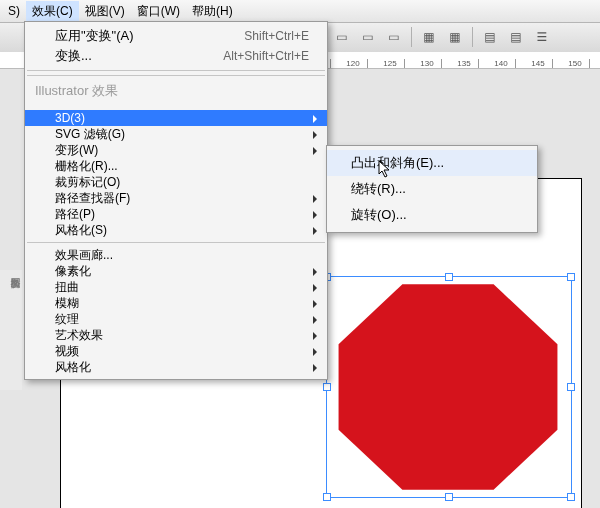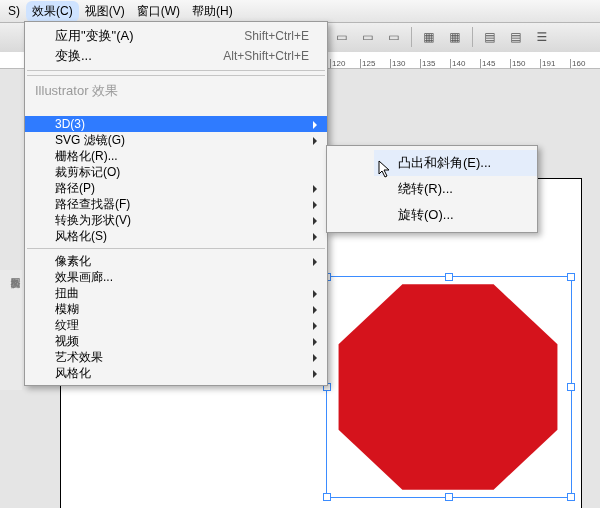--- a/index.html
+++ b/index.html
@@ -16,21 +16,21 @@
   .menubar {
     position: absolute; left: 0; top: 0; width: 600px; height: 22px;
     background: linear-gradient(#f7f7f7, #e5e5e5);
     border-bottom: 1px solid #b5b5b5;
     display: flex; align-items: center;
     padding-left: 2px;
     font-size: 12px;
     z-index: 1;
   }
   .menubar .mitem { padding: 2px 6px; cursor: default; }
-  .menubar .mitem.active { background: #cfe3ff; border-radius: 6px; }
+  .menubar .mitem.active { background: #cfe3ff; }
   
   .toolbar {
     position: absolute; left: 0; top: 22px; width: 600px; height: 30px;
     background: linear-gradient(#f0f0f0, #d9d9d9);
     border-bottom: 1px solid #a9a9a9;
     z-index: 0;
     display: flex; align-items: center; gap: 2px;
     padding-left: 330px;
   }
   .tbtn {
@@ -38,21 +38,21 @@
     border:1px solid transparent; border-radius:2px; color:#555;
   }
   .tsep { width:1px; height:20px; background:#b0b0b0; margin:0 3px; }
   
   .ruler {
     position: absolute; left: 0; top: 52px; width: 600px; height: 16px;
     background: #fff; border-bottom:1px solid #bbb; z-index:0;
     font-size:8px; color:#555; padding-left:330px;
     display:flex; align-items:flex-end;
   }
-  .ruler span { display:inline-block; width:28px; border-left:1px solid #999; padding-left:1px; }
+  .ruler span { display:inline-block; width:28px; border-left:1px solid #999; padding-left:8px;text-align:center; }
   
   .canvas {
     position: absolute; left:0; top:68px; width:600px; height:440px;
     background: #e5e5e5; z-index:0;
   }
   .artboard {
     position: absolute; left: 60px; top: 110px; width: 520px; height: 370px;
     background:#fff; border:1px solid #000;
   }
   .selbox {
@@ -75,36 +75,36 @@
   .menu {
     position:absolute; left:24px; top:21px; width:302px;
     background:#f4f4f4; border:1px solid #9a9a9a;
     box-shadow: 3px 3px 6px rgba(0,0,0,.3);
     z-index:10;
     padding:4px 0;
   }
   .menu .row { display:flex; align-items:center; padding:1px 18px 1px 30px; height:18px; position:relative; font-size:13px;}
   .menu .row .kb { margin-left:auto; color:#666; font-size:12px; }
   .menu .hr { height:1px; margin:4px 2px; background:#c5c5c5; }
-  .menu .heading { color:#9a9a9a; padding:2px 0 16px 10px; font-size:13px; }
+  .menu .heading { color:#9a9a9a; padding:2px 0 10px 10px; font-size:13px; }
   .menu .row.sub::after {
     content:""; position:absolute; right:6px; top:5px;
     border:4px solid transparent; border-left-color:#333;
   }
   .menu .row.hl { background:#2f7bff; color:#fff; }
   .menu .row.hl::after { border-left-color:#fff; }
   .menu .tight { height:14px; line-height:14px; font-size:12px; }
   
   .submenu {
     position:absolute; left:326px; top:145px; width:210px;
     background:#f4f4f4; border:1px solid #9a9a9a;
     box-shadow:3px 3px 6px rgba(0,0,0,.3);
     z-index:11; padding:4px 0;
   }
-  .submenu .row { padding:4px 20px 4px 24px; font-size:13px; position:relative;margin-left:47px; }
+  .submenu .row { padding:4px 20px 4px 24px; font-size:13px; position:relative; }
   .submenu .row.hover { background:#e4edfb; }
   .cursor {
     position:absolute; left:378px; top:160px; z-index:20; pointer-events:none;
     width:14px; height:18px;
   }
   .cursor svg { display:block; }
 </style>
 </head>
 <body>
 
@@ -170,61 +170,61 @@
   <div class="hr"></div>
   <div class="hr"></div>
   <div class="heading">Illustrator 效果</div>
 
   <div class="row sub hl tight">
       <span>3D(3)</span>
     </div>
   <div class="row sub tight">
       <span>SVG 滤镜(G)</span>
     </div>
+  <div class="row sub tight">
+      <span>变形(W)</span>
+    </div>
   <div class="row tight">
       <span>栅格化(R)...</span>
     </div>
   <div class="row tight">
       <span>裁剪标记(O)</span>
     </div>
   <div class="row sub tight">
+      <span>路径查找器(F)</span>
+    </div>
+  <div class="row sub tight">
       <span>路径(P)</span>
     </div>
   <div class="row sub tight">
-      <span>路径查找器(F)</span>
-    </div>
-  <div class="row sub tight">
-      <span>转换为形状(V)</span>
-    </div>
-  <div class="row sub tight">
       <span>风格化(S)</span>
     </div>
 
   <div class="hr"></div>
 
-  <div class="row sub tight">
-      <span>像素化</span>
-    </div>
   <div class="row tight">
       <span>效果画廊...</span>
     </div>
   <div class="row sub tight">
+      <span>像素化</span>
+    </div>
+  <div class="row sub tight">
       <span>扭曲</span>
     </div>
   <div class="row sub tight">
       <span>模糊</span>
     </div>
   <div class="row sub tight">
       <span>纹理</span>
     </div>
   <div class="row sub tight">
+      <span>艺术效果</span>
+    </div>
+  <div class="row sub tight">
       <span>视频</span>
-    </div>
-  <div class="row sub tight">
-      <span>艺术效果</span>
     </div>
   <div class="row sub tight">
       <span>风格化</span>
     </div>
 </div>
 
 <div class="submenu">
   <div class="row hover">
     <span>凸出和斜角(E)...</span>
   </div>

